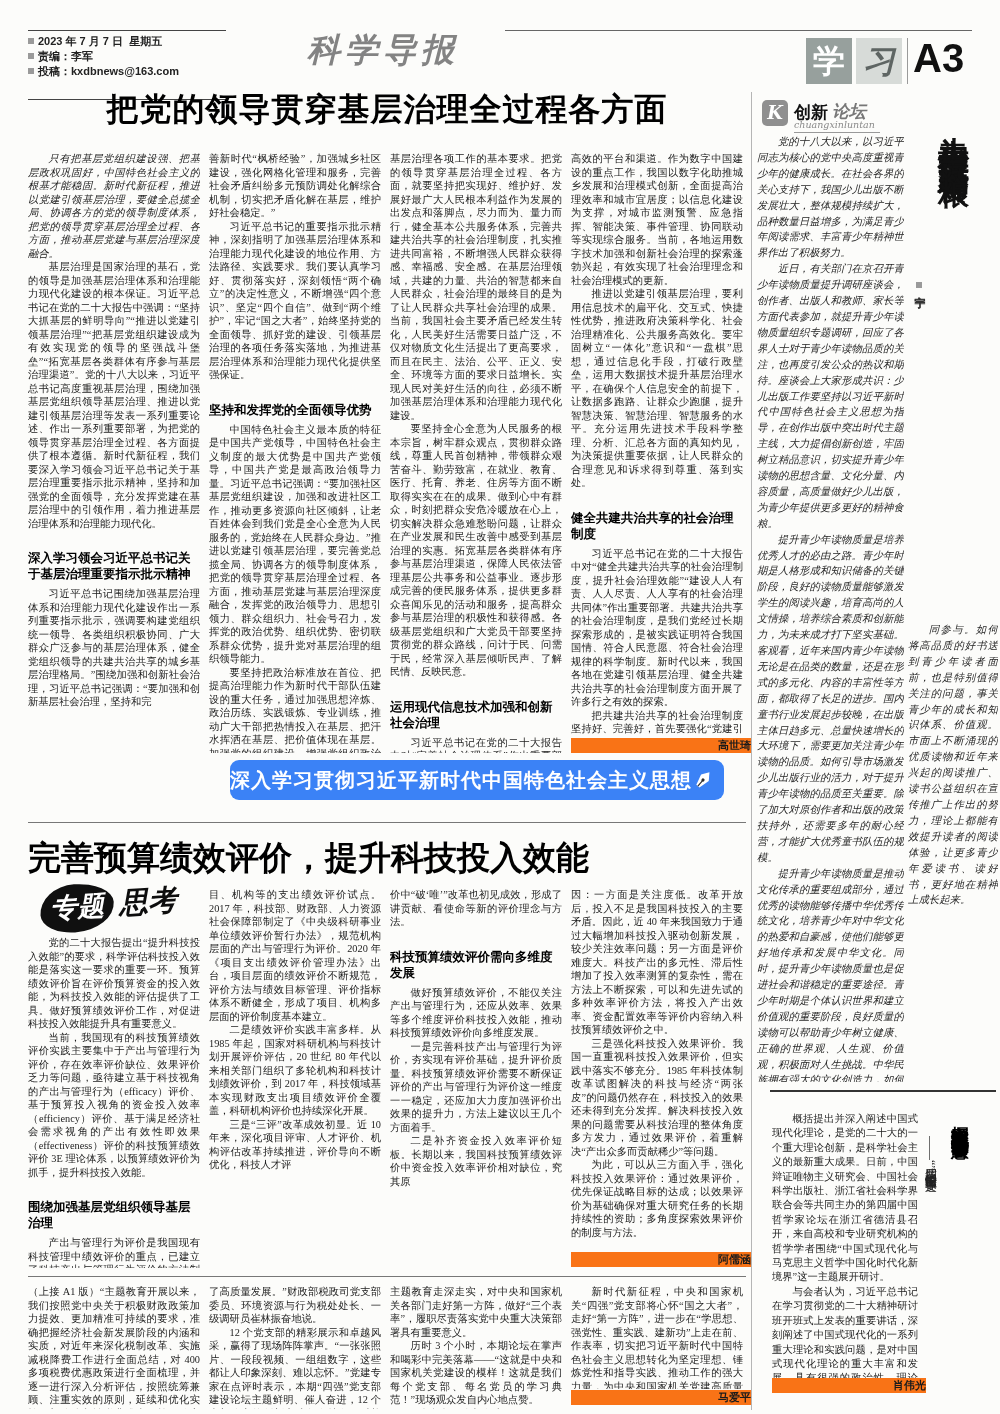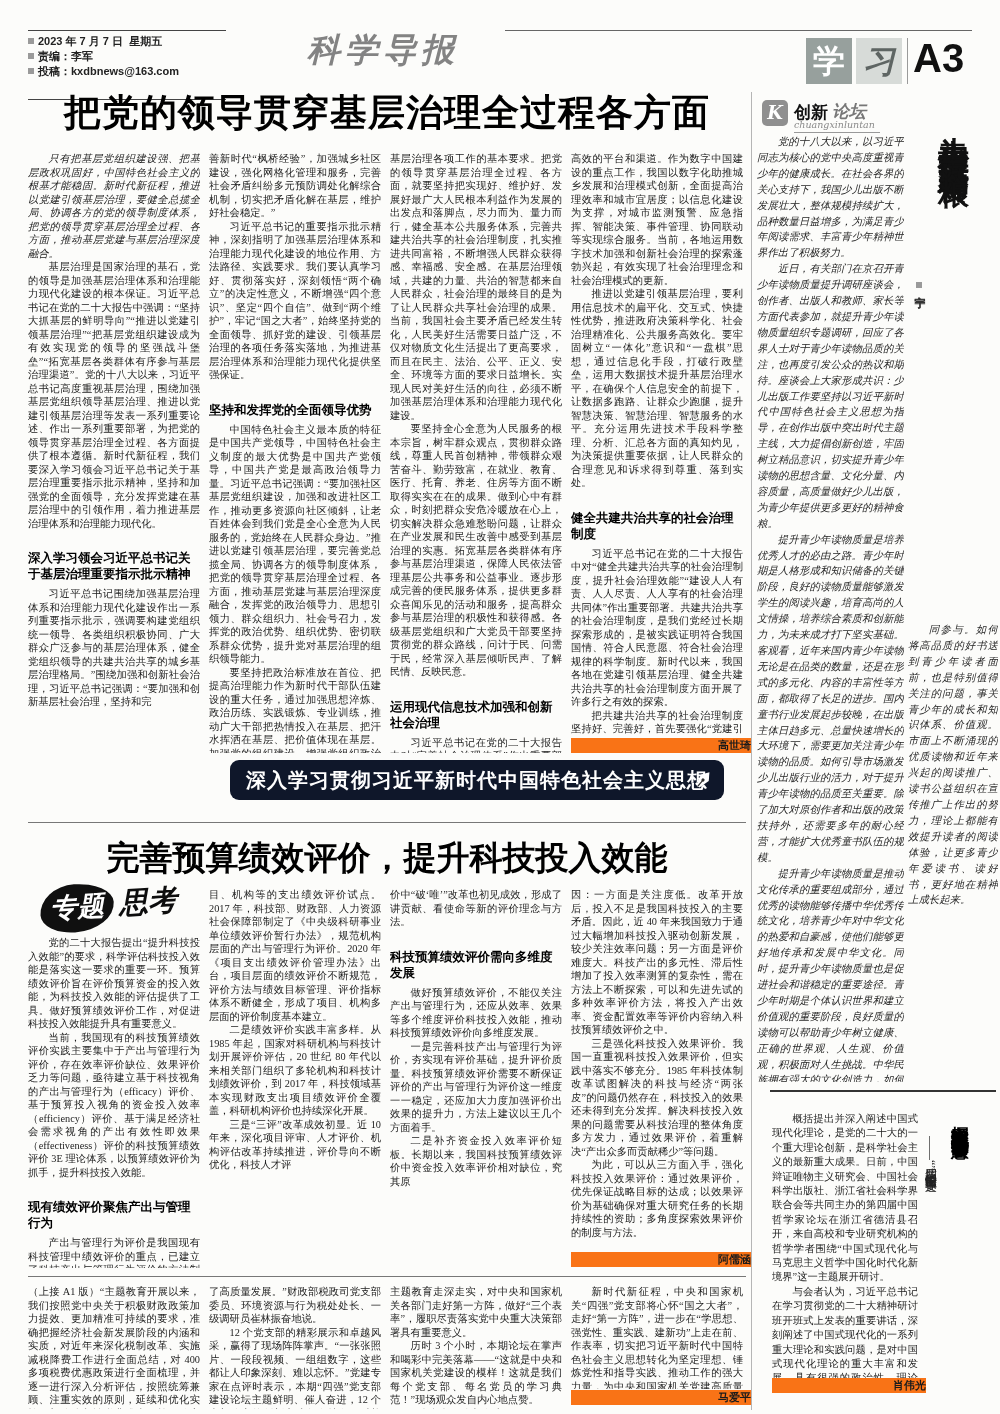--- a/index.html
+++ b/index.html
@@ -23,39 +23,39 @@
   .kbox{left:762px;top:100px;width:26px;height:26px;background:#8f8f8f;border-radius:5px;color:#fff;
         text-align:center;line-height:26px;font-family:"DejaVu Serif",serif;font-style:italic;
         font-size:18px;font-weight:bold;}
   .forum-cn{left:794px;top:101px;font-family:"Liberation Sans",sans-serif;font-size:17px;font-weight:bold;color:#111;}
   .forum-cn2{left:832px;top:100px;font-family:"DejaVu Serif",serif;font-style:italic;font-size:17px;
              font-weight:bold;color:#777;}
   .forum-py{left:794px;top:119px;width:86px;font-family:"DejaVu Serif",serif;font-style:italic;font-size:9.5px;
             color:#8a8a8a;border-bottom:1px solid #999;padding-bottom:2px;}
   
   .headline1{left:28px;top:88px;width:718px;text-align:center;font-family:"Liberation Sans",sans-serif;
-             font-size:37px;font-weight:900;letter-spacing:1px;color:#000;white-space:nowrap;}
+             font-size:32px;font-weight:900;letter-spacing:1px;color:#000;white-space:nowrap;}
   
   .col{position:absolute;overflow:hidden;text-align:justify;font-size:10.3px;line-height:13.5px;color:#1c1c1c;}
   .col p{margin:0;text-indent:2em;}
   .col p.fi-lead{text-indent:0;}
   .col p.fi-i{font-style:italic;color:#222;}
   .col h4.fi-h{margin:20px 0 5px;font-family:"Liberation Sans",sans-serif;font-size:12.5px;line-height:16px;
                font-weight:bold;text-align:left;color:#000;}
   .kai p{font-style:italic;font-family:"DejaVu Serif",serif;font-size:10.4px;line-height:15.9px;color:#262626;}
   .byline-abs{font-family:"Liberation Sans",sans-serif;font-size:11px;font-weight:bold;text-align:right;
               background:#f97316;padding-left:8px;}
   
-  .banner{left:230px;top:760px;width:494px;height:40px;background:#0f172a;border-radius:9px;display:flex;
-          align-items:center;justify-content:center;color:#fff;font-family:"Liberation Sans",sans-serif;
+  .banner{left:230px;top:760px;width:494px;height:40px;background:#3b82f6;border-radius:9px;display:flex;
+          align-items:center;color:#fff;font-family:"Liberation Sans",sans-serif;
           font-size:20px;font-weight:bold;letter-spacing:1px;}
   .banner svg{position:absolute;right:9px;top:8px;}
   .rule{background:#777;height:1px;}
   
-  .headline2{left:28px;top:836px;width:718px;text-align:center;font-family:"Liberation Sans",sans-serif;
+  .headline2{left:28px;top:836px;width:718px;text-align:left;font-family:"Liberation Sans",sans-serif;
              font-size:33px;font-weight:900;color:#000;white-space:nowrap;}
   .zt{left:40px;top:882px;transform:rotate(-4deg);white-space:nowrap;}
   .zt .b{display:inline-block;background:#101010;color:#fff;font-family:"DejaVu Serif",serif;font-style:italic;
          font-weight:bold;font-size:27px;padding:5px 10px 7px;border-radius:48% 52% 55% 45%/60% 42% 58% 40%;}
   .zt .l{font-family:"DejaVu Serif",serif;font-style:italic;font-weight:bold;font-size:29px;color:#0d0d0d;
          margin-left:5px;}
   
   .vt{writing-mode:vertical-rl;}
   .side-title{left:932px;top:112px;height:508px;font-family:"Liberation Serif",serif;font-size:31px;
               font-weight:bold;letter-spacing:3px;color:#111;}
@@ -129,21 +129,21 @@
 
   <div class="abs rule" style="left:28px;top:822px;width:718px;"></div>
 
   <div class="abs headline2">完善预算绩效评价，提升科技投入效能</div>
   <div class="abs zt">
     <span class="b">专题</span><span class="l">思考</span>
   </div>
   <div class="col" style="left:28px;top:936px;width:172px;height:332px;">
       <p class="fi-p">党的二十大报告提出“提升科技投入效能”的要求，科学评估科技投入效能是落实这一要求的重要一环。预算绩效评价旨在评价预算资金的投入效能，为科技投入效能的评估提供了工具。做好预算绩效评价工作，对促进科技投入效能提升具有重要意义。</p>
       <p class="fi-p">当前，我国现有的科技预算绩效评价实践主要集中于产出与管理行为评价，存在效率评价缺位、效果评价乏力等问题，亟待建立基于科技视角的产出与管理行为（efficacy）评价、基于预算投入视角的资金投入效率（efficiency）评价、基于满足经济社会需求视角的产出有效性即效果（effectiveness）评价的科技预算绩效评价 3E 理论体系，以预算绩效评价为抓手，提升科技投入效能。</p>
-      <h4 class="fi-h">现有绩效评价聚焦产出与管理行为</h4>
+      <h4 class="fi-h">围绕加强基层党组织领导基层治理</h4>
       <p class="fi-p">产出与管理行为评价是我国现有科技管理中绩效评价的重点，已建立了科技产出与管理行为评价的方法制度体系，开展了丰富的科技计划项目、科研机构绩效评价实践，主要表现在以下几个方面。</p>
     </div>
   <div class="col" style="left:209px;top:888px;width:172px;height:380px;">
       <p class="fi-lead">目、机构等的支出绩效评价试点。2017 年，科技部、财政部、人力资源社会保障部制定了《中央级科研事业单位绩效评价暂行办法》，规范机构层面的产出与管理行为评价。2020 年《项目支出绩效评价管理办法》出台，项目层面的绩效评价不断规范，评价方法与绩效目标管理、评价指标体系不断健全，形成了项目、机构多层面的评价制度基本建立。</p>
       <p class="fi-p">二是绩效评价实践丰富多样。从 1985 年起，国家对科研机构与科技计划开展评价评估，20 世纪 80 年代以来相关部门组织了多轮机构和科技计划绩效评价，到 2017 年，科技领域基本实现财政支出项目绩效评价全覆盖，科研机构评价也持续深化开展。</p>
       <p class="fi-p">三是“三评”改革成效初显。近 10 年来，深化项目评审、人才评价、机构评估改革持续推进，评价导向不断优化，科技人才评</p>
     </div>
   <div class="col" style="left:390px;top:888px;width:172px;height:380px;">
       <p class="fi-lead">价中“破‘唯’”改革也初见成效，形成了讲贡献、看使命等新的评价理念与方法。</p>
       <h4 class="fi-h">科技预算绩效评价需向多维度发展</h4>

